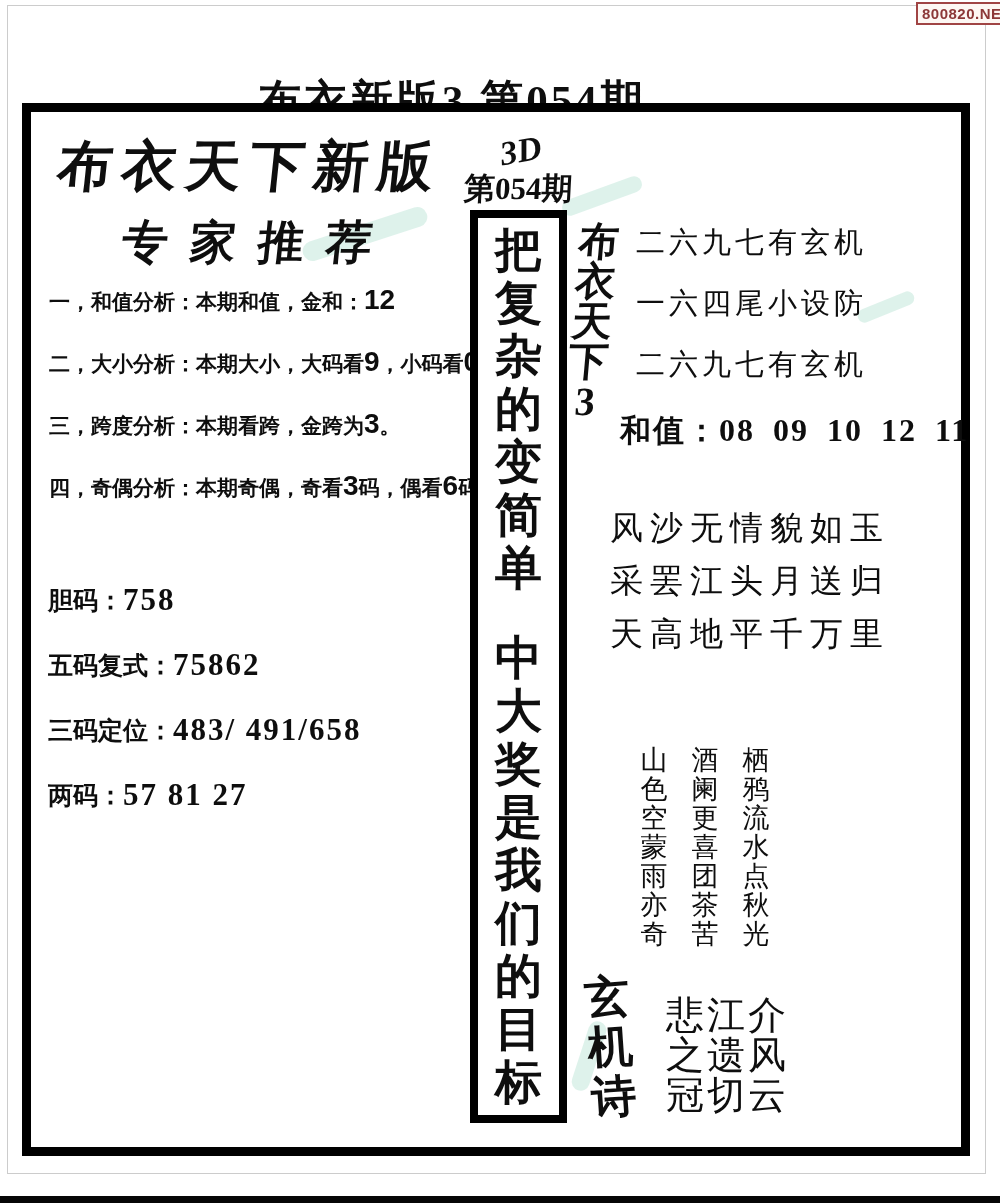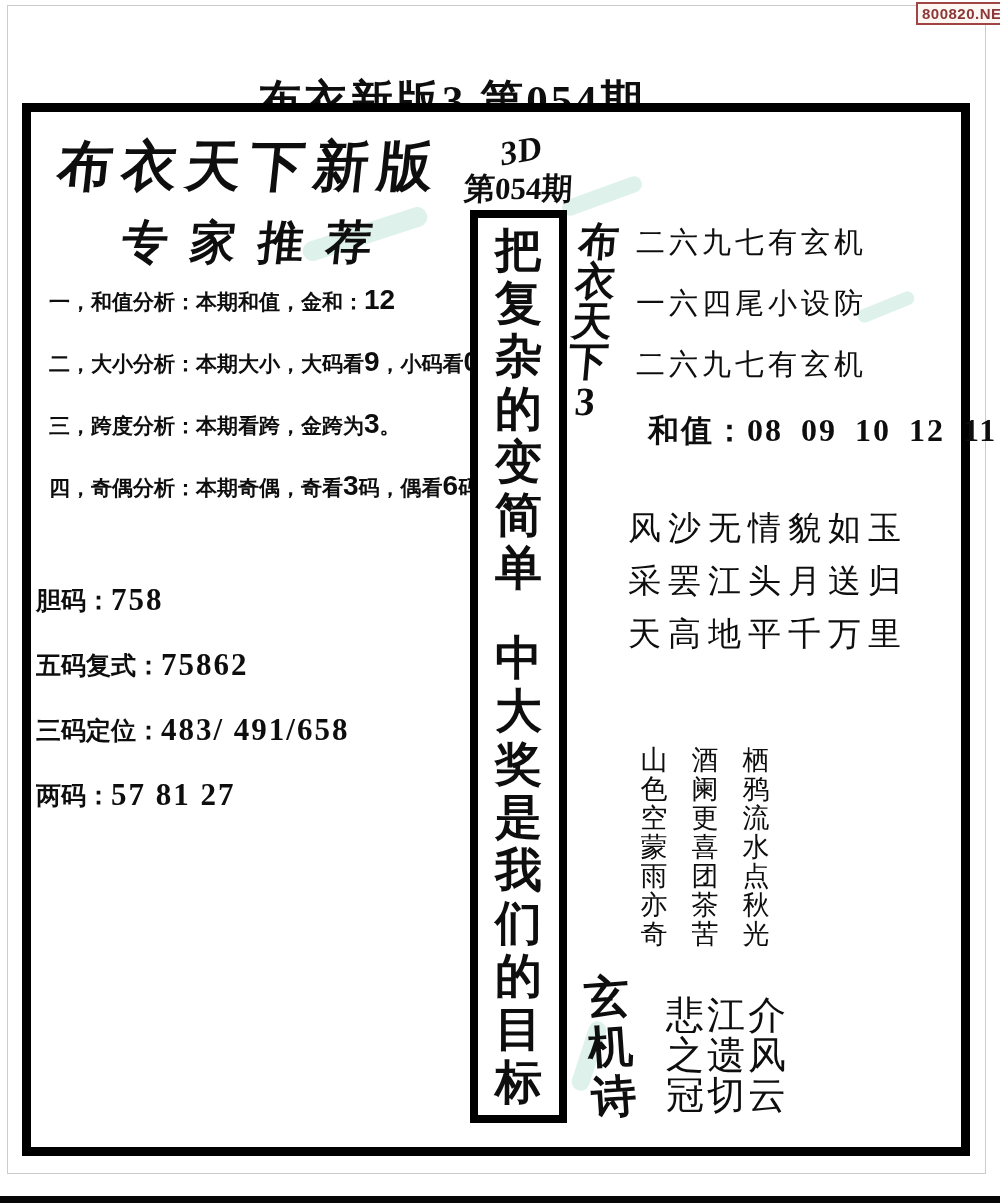--- a/index.html
+++ b/index.html
@@ -19,42 +19,42 @@
 
   
   .brand-left{left:58px;top:130px;font-size:55px;font-weight:900;letter-spacing:9px;white-space:nowrap;
               transform:skewX(-6deg);}
   .brand-sub{left:122px;top:212px;font-size:46px;font-weight:900;letter-spacing:22px;white-space:nowrap;
              transform:skewX(-6deg);}
   .analysis-list{left:36px;top:270px;width:440px;margin-left:13px;}
   .analysis-line{font-family:"Liberation Sans","DejaVu Sans",sans-serif;font-weight:700;font-size:21px;
                  line-height:60px;white-space:nowrap;}
   .num-big{font-size:28px;}
-  .pred-list{left:36px;top:552px;}
+  .pred-list{left:48px;top:552px;}
   .pred-row{height:65px;white-space:nowrap;display:flex;align-items:flex-end;}
   .pred-label{font-family:"Liberation Sans","DejaVu Sans",sans-serif;font-weight:700;font-size:25px;line-height:34px;}
   .pred-value{font-weight:700;font-size:31px;letter-spacing:2px;line-height:34px;}
 
   
   .game-label{left:500px;top:132px;font-size:34px;font-weight:900;font-style:italic;transform:rotate(-10deg);}
   .issue-label{left:464px;top:168px;font-size:31px;font-weight:900;transform:skewX(-3deg);white-space:nowrap;}
   .center-box{left:470px;top:210px;width:97px;height:913px;border:8px solid #000;box-sizing:border-box;
               display:flex;flex-direction:column;justify-content:space-between;align-items:center;
               padding:6px 0;background:#fff;}
   .slogan .vchar{font-size:47px;line-height:53px;font-weight:900;text-align:center;}
 
   
   .brand-right{left:572px;top:222px;transform:skewX(-5deg);}
   .brand-right .vchar{font-size:40px;line-height:40px;font-weight:900;text-align:center;}
   .hint-list{left:636px;top:212px;}
   .hint-line{font-size:29px;letter-spacing:4px;line-height:61px;white-space:nowrap;}
-  .sum-line{left:648px;top:410px;white-space:nowrap;}
+  .sum-line{left:620px;top:410px;white-space:nowrap;}
   .sum-label{font-size:31px;font-weight:700;letter-spacing:2px;}
   .sum-values{font-size:32px;font-weight:700;letter-spacing:2px;word-spacing:8px;}
-  .poem-list{left:628px;top:502px;}
+  .poem-list{left:610px;top:502px;}
   .poem-line{font-size:33px;letter-spacing:7px;line-height:53px;white-space:nowrap;}
   .verse-cols{left:640px;top:746px;display:flex;gap:23px;}
   .v-col .vchar{font-size:27px;line-height:29px;text-align:center;width:28px;}
   .mystery-label{left:588px;top:972px;transform:rotate(-4deg);}
   .mystery-label .vchar{font-size:45px;line-height:50px;font-weight:900;text-align:center;}
   .mystery-list{left:666px;top:995px;}
   .mystery-row{font-size:38px;line-height:40px;letter-spacing:3px;white-space:nowrap;}
 
   
   .wm{position:absolute;background:rgba(125,205,175,.25);border-radius:10px;}

